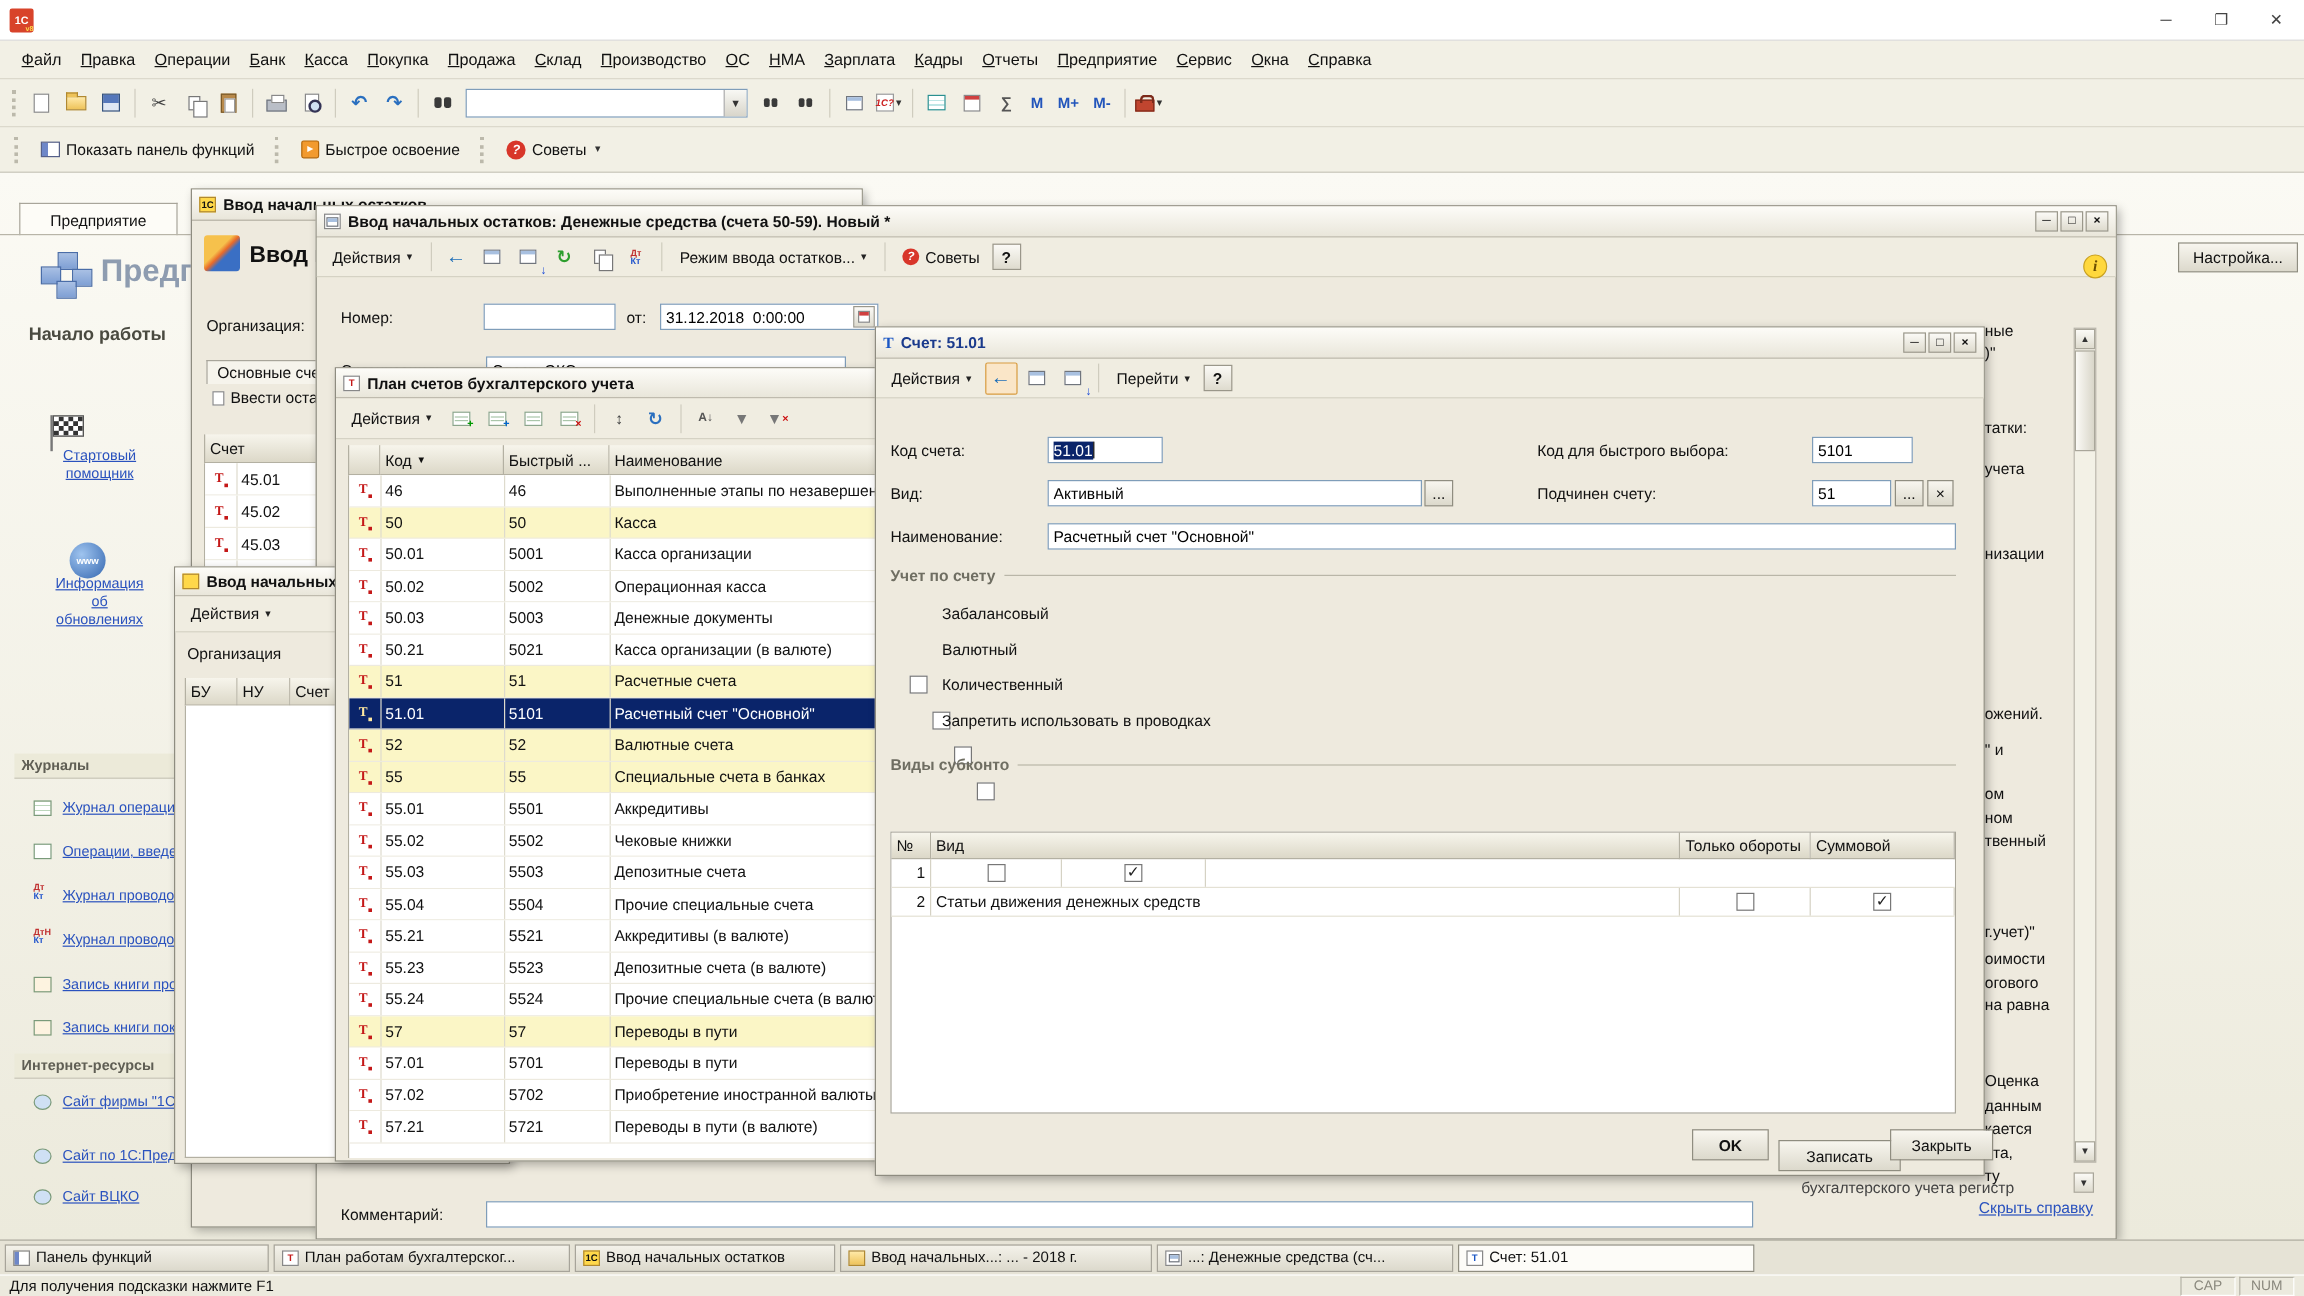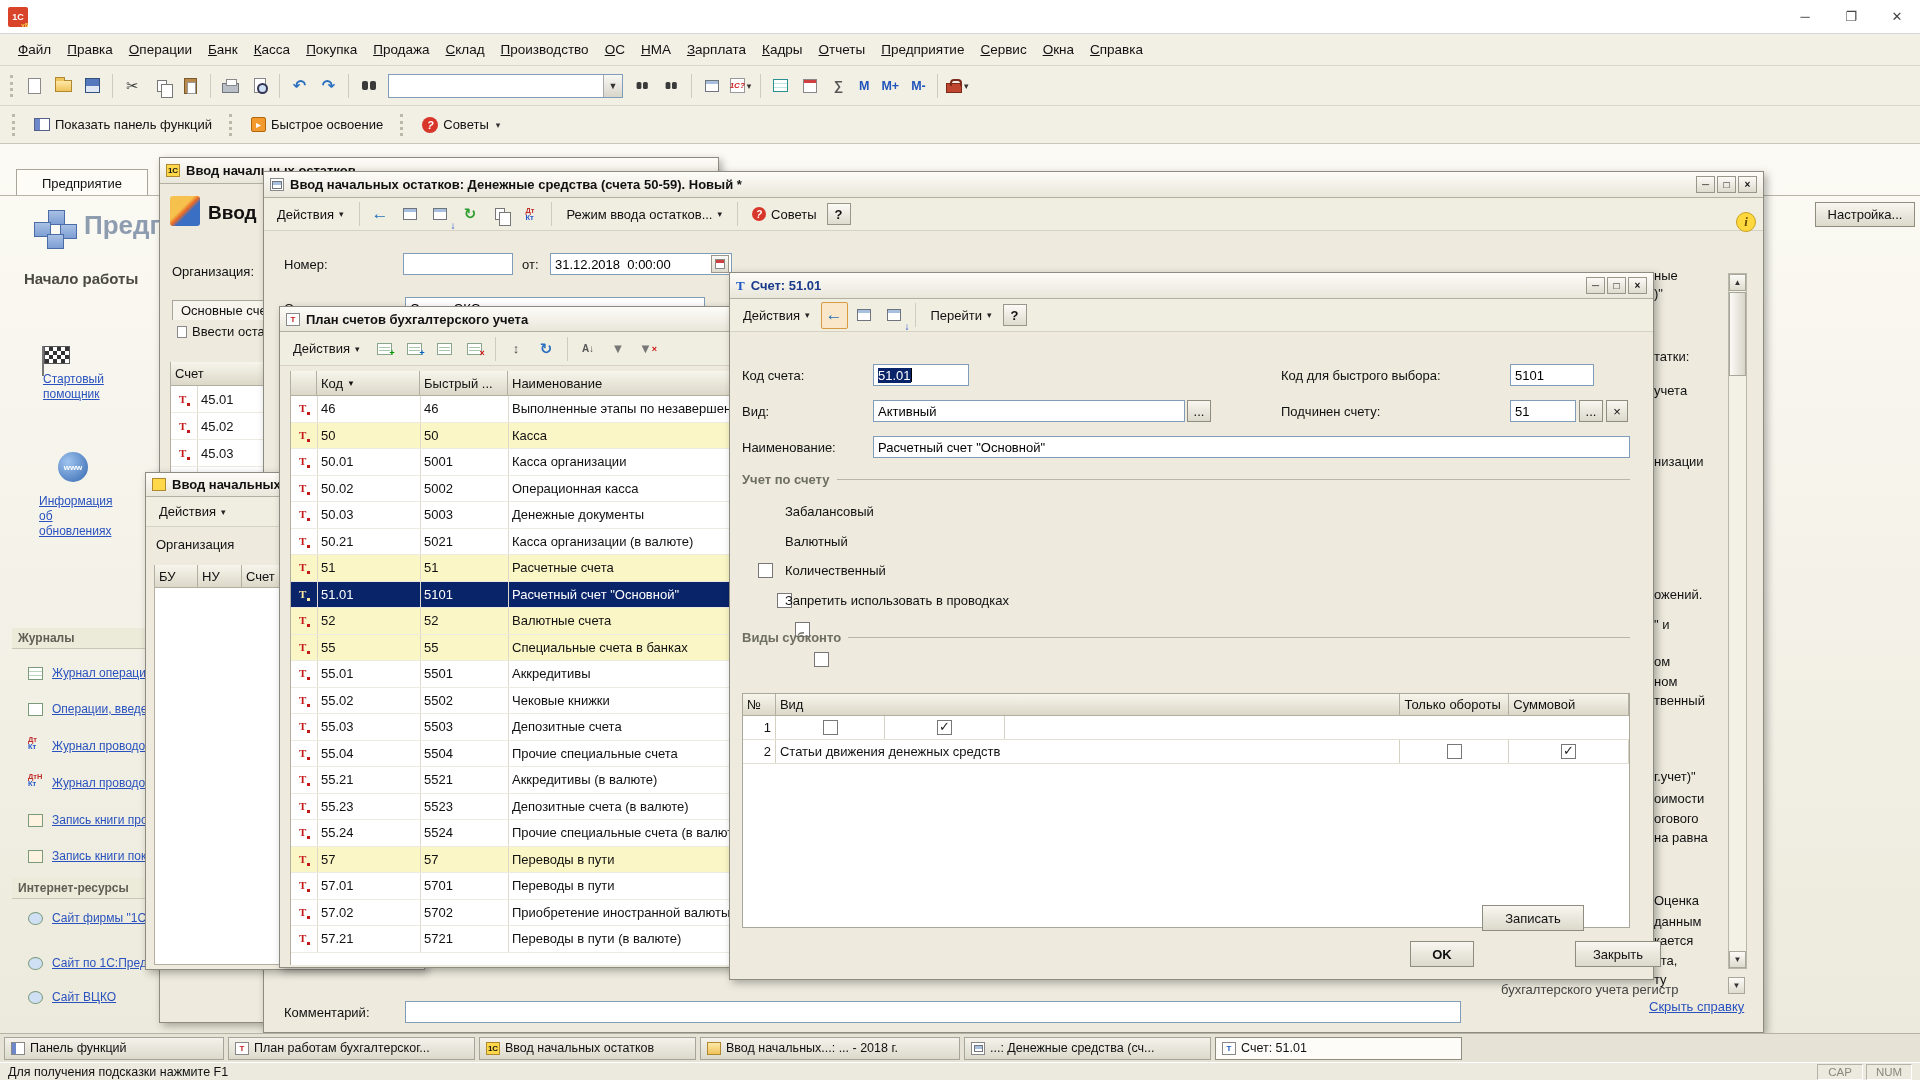--- a/index.html
+++ b/index.html
@@ -109,21 +109,21 @@
   .gt .ov{position:absolute;right:-4px;bottom:-4px;font-size:9px;font-weight:bold}
   .arrup{color:#9a978c;font-weight:bold;font-size:15px}
   .arrdn{color:#1f4fd8;font-weight:bold;font-size:16px}
   
   #fnpanel{position:absolute;inset:0;background:linear-gradient(180deg,#fbfaf4,#eceadc)}
   .fntab{position:absolute;left:16px;top:25px;width:132px;height:27px;background:#fdfcf7;border:1px solid #a8a59a;border-bottom:none;display:flex;align-items:center;justify-content:center}
   .fnline{position:absolute;left:0;top:51px;width:100%;height:1px;background:#b8b5a8}
   .cubes{position:absolute;left:34px;top:66px;width:46px;height:40px}
   .cubes i{position:absolute;width:17px;height:15px;background:linear-gradient(#a9c0e4,#7e9fd4);border:1px solid #4a6da8}
   .plink{position:absolute;color:#2a52be;text-decoration:underline;font-size:12px;line-height:15px;overflow:hidden;white-space:nowrap}
-  .plinkc{white-space:normal}
+  .plinkc{text-align:center;white-space:normal}
   .fnhdr{position:absolute;left:12px;width:150px;height:21px;color:#5f5e54;font-weight:bold;font-size:12px;border-bottom:1px solid #c9c6b8;background:#ecead9;display:flex;align-items:center;padding-left:6px}
   .jico{position:absolute;width:15px;height:13px;background:#fff;border:1px solid #7a9a7a}
   .jico.lines{background:repeating-linear-gradient(0deg,#fff 0 3px,#bcd6bc 3px 4px)}
   .flag{position:absolute;left:44px;top:202px;width:26px;height:18px;background:repeating-conic-gradient(#333 0 25%,#fff 0 50%) 0 0/8px 8px;border:1px solid #555}
   .flagpole{position:absolute;left:42px;top:202px;width:2px;height:30px;background:#777}
   .globe{position:absolute;left:58px;top:308px;width:30px;height:30px;border-radius:50%;background:radial-gradient(circle at 10px 10px,#9fc4ef,#3467b0);display:flex;align-items:center;justify-content:center;color:#fff;font-size:8px;font-weight:bold}
   
   .frag{position:absolute;left:1390px;white-space:nowrap;font-size:13px}
   
   .sbar{position:absolute;width:19px;background:#f3f1e6;border:1px solid #b9b6aa}
@@ -269,21 +269,21 @@
         <i style="left:0;top:12px"></i>
         <i style="left:26px;top:14px"></i>
         <i style="left:13px;top:24px"></i>
       </div>
     <div class="abs" style="left:84px;top:66px;font-size:26px;font-weight:bold;color:#8e9cb0;white-space:nowrap">Предприятие</div>
     <div class="abs" style="left:24px;top:126px;font-size:15px;font-weight:bold;color:#4a4a40;white-space:nowrap">Начало работы</div>
     <span class="flagpole"></span>
     <span class="flag"></span>
     <div class="plink plinkc" style="left:43px;top:228px;width:80px">Стартовый помощник</div>
     <div class="globe">www</div>
-    <div class="plink plinkc" style="left:39px;top:350px;width:88px">Информация об обновлениях</div>
+    <div class="plink plinkc" style="left:39px;top:335px;width:88px">Информация об обновлениях</div>
     <div class="fnhdr" style="top:484px">Журналы</div>
     <span class="jico lines" style="left:28px;top:523px"></span>
     <div class="plink" style="left:52px;top:522px;width:104px">Журнал операций</div>
     <span class="jico" style="left:28px;top:559px"></span>
     <div class="plink" style="left:52px;top:558px;width:104px">Операции, введенные вручную</div>
     <span class="abs i-dtkt" style="left:28px;top:592px">
         <span class="d">Дт</span>
         <span class="k">Кт</span>
       </span>
     <div class="plink" style="left:52px;top:595px;width:104px">Журнал проводок (бухгалтерский учет)</div>
@@ -767,21 +767,21 @@
             <span class="scell turn">
               <i class="cbx"></i>
             </span>
             <span class="scell sum">
               <i class="cbx checked"></i>
             </span>
           </div>
         </div>
     </div>
     <div class="btn abs" style="left:680px;top:668px;width:64px;font-weight:bold">OK</div>
-    <div class="btn abs" style="left:752px;top:632px;width:102px">Записать</div>
+    <div class="btn abs" style="left:752px;top:677px;width:102px">Записать</div>
     <div class="btn abs" style="left:845px;top:668px;width:86px">Закрыть</div>
   </div>
 
 </div>
 
 <div id="taskbar">
   <div class="task" style="width:220px">
       <span class="tico" style="background:linear-gradient(90deg,#6e87c8 0 4px,#fff 4px)"></span>
       <span>Панель функций</span>
     </div>

